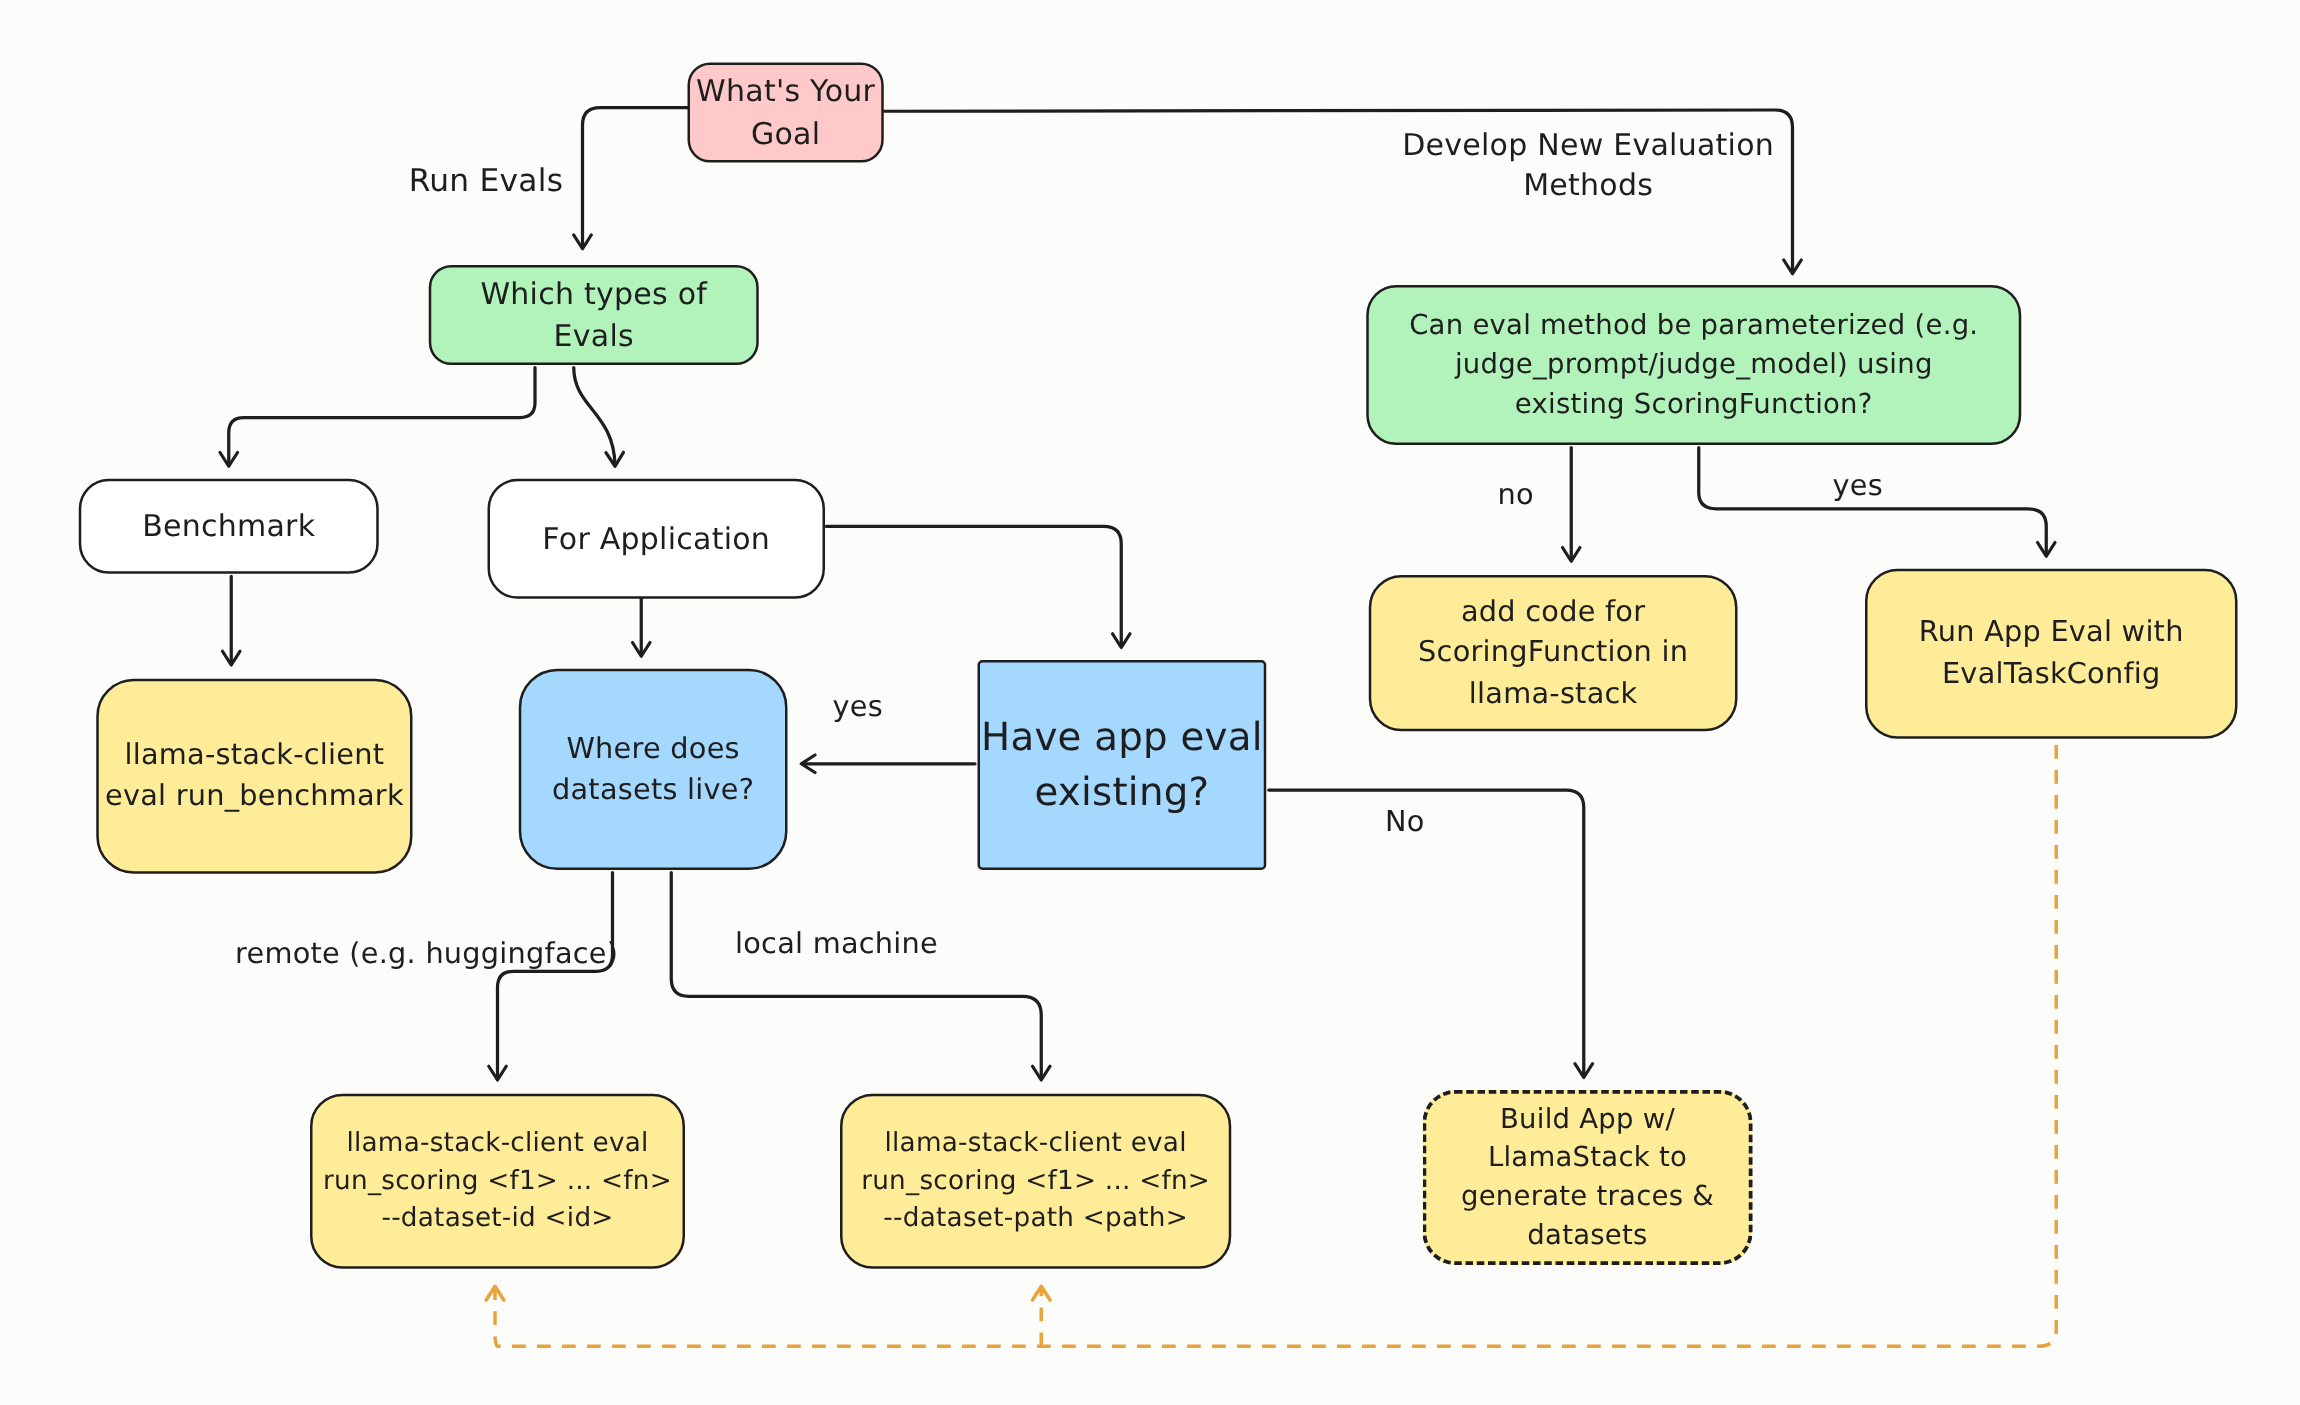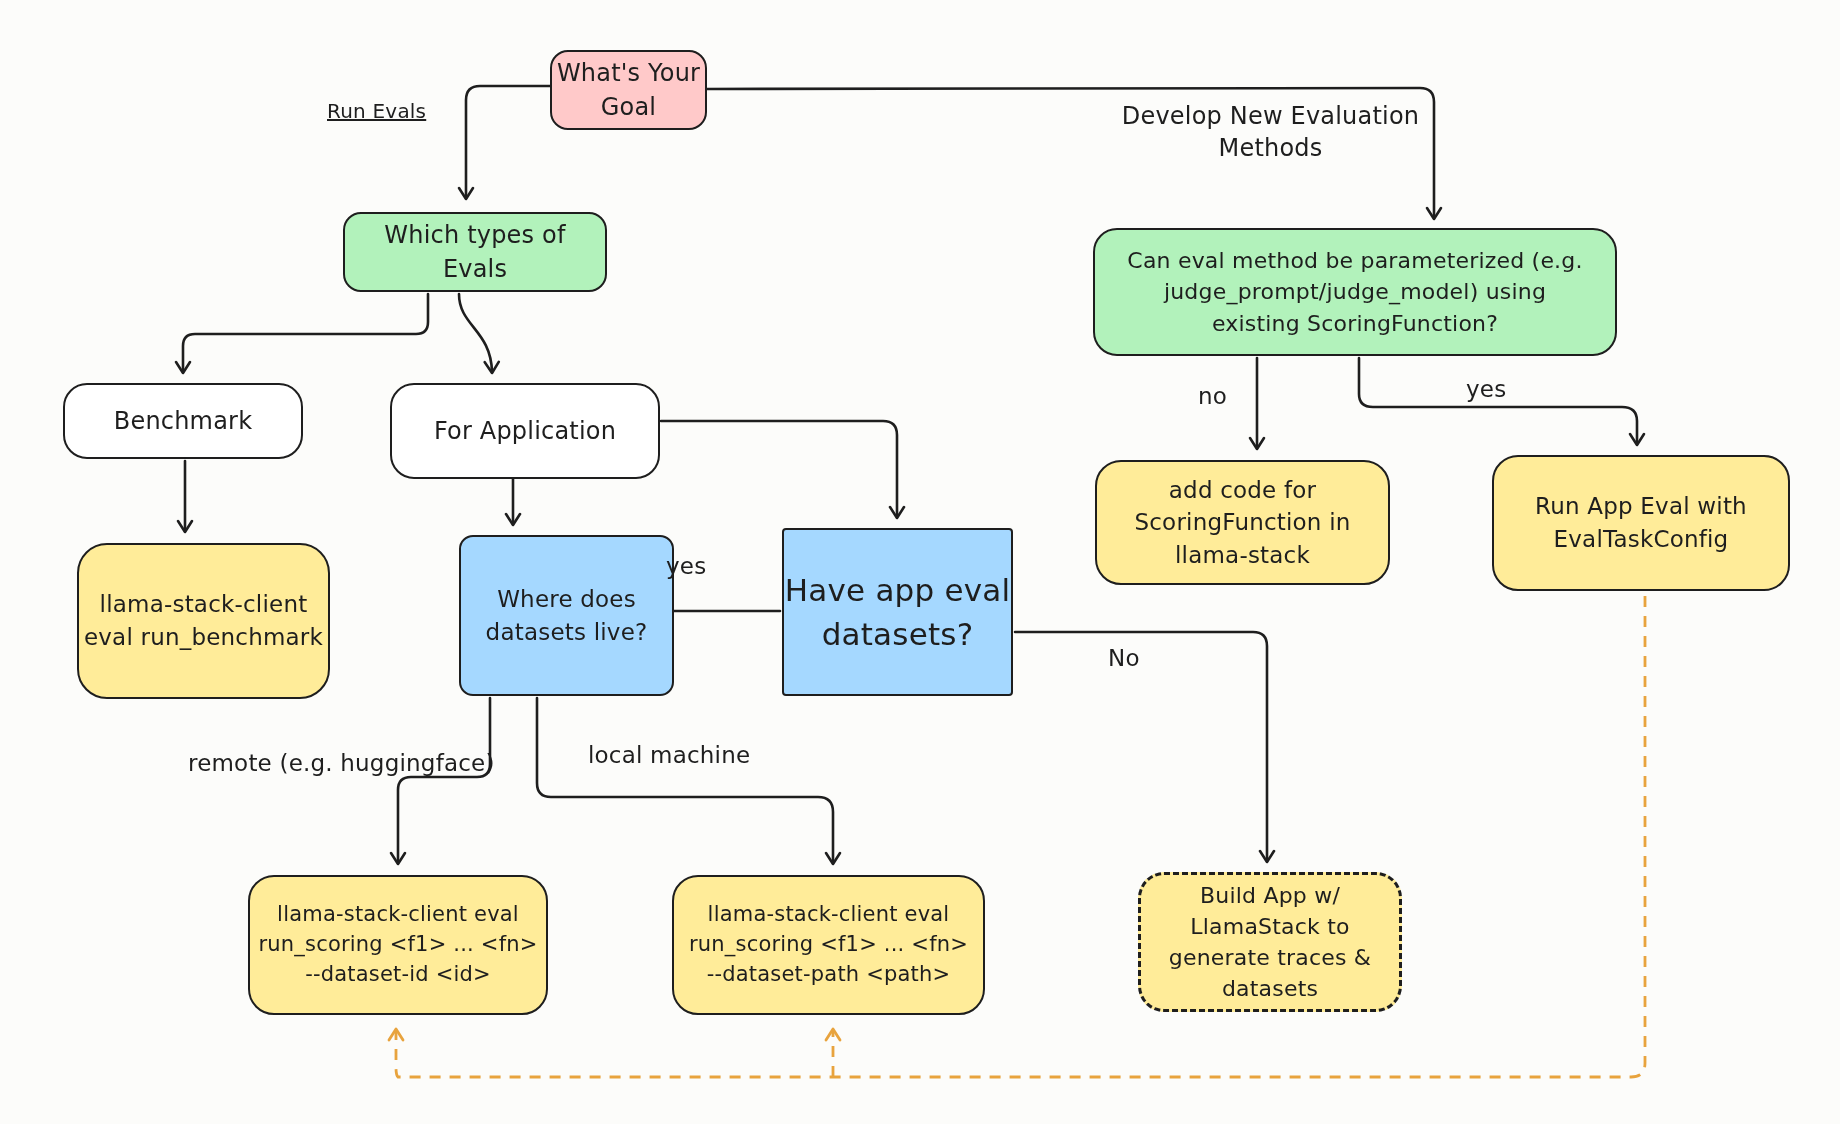--- a/index.html
+++ b/index.html
@@ -75,28 +75,28 @@
 
   <div class="node white" style="left:390px;top:383px;width:270px;height:96px;border-radius:24px;font-size:24px;">
     <span>For Application</span>
   </div>
 
   <div class="node yellow" style="left:77px;top:543px;width:253px;height:156px;border-radius:30px;font-size:23px;">
     <span>llama-stack-client</span>
     <span>eval run_benchmark</span>
   </div>
 
-  <div class="node blue" style="left:415px;top:535px;width:215px;height:161px;border-radius:14px;font-size:23px;margin-left:44px;">
+  <div class="node blue" style="left:415px;top:535px;width:215px;height:161px;border-radius:31px;font-size:23px;">
     <span>Where does</span>
     <span>datasets live?</span>
   </div>
 
   <div class="node blue" style="left:782px;top:528px;width:231px;height:168px;border-radius:4px;font-size:31px;">
     <span>Have app eval</span>
-    <span>datasets?</span>
+    <span>existing?</span>
   </div>
 
   <div class="node green" style="left:1093px;top:228px;width:524px;height:128px;border-radius:24px;font-size:22px;">
     <span>Can eval method be parameterized (e.g.</span>
     <span>judge_prompt/judge_model) using</span>
     <span>existing ScoringFunction?</span>
   </div>
 
   <div class="node yellow" style="left:1492px;top:455px;width:298px;height:136px;border-radius:26px;font-size:23px;">
     <span>Run App Eval with</span>
@@ -121,21 +121,21 @@
     <span>--dataset-path &lt;path&gt;</span>
   </div>
 
   <div class="node yellow dashed" style="left:1138px;top:872px;width:264px;height:140px;border-radius:26px;font-size:22px;">
     <span>Build App w/</span>
     <span>LlamaStack to</span>
     <span>generate traces &amp;</span>
     <span>datasets</span>
   </div>
 
-  <div class="flabel" style="left:327px;top:98px;font-size:20px;text-decoration:underline;">Run Evals</div>
+  <div class="flabel" style="left:327px;top:128px;font-size:25px;">Run Evals</div>
 
   <div class="flabel" style="left:1098px;top:100px;width:345px;text-align:center;font-size:24px;">
     <span style="display:block">Develop New Evaluation</span>
     <span style="display:block">Methods</span>
   </div>
 
   <div class="flabel" style="left:666px;top:551px;font-size:23px;">yes</div>
 
   <div class="flabel" style="left:1198px;top:381px;font-size:23px;">no</div>
 

